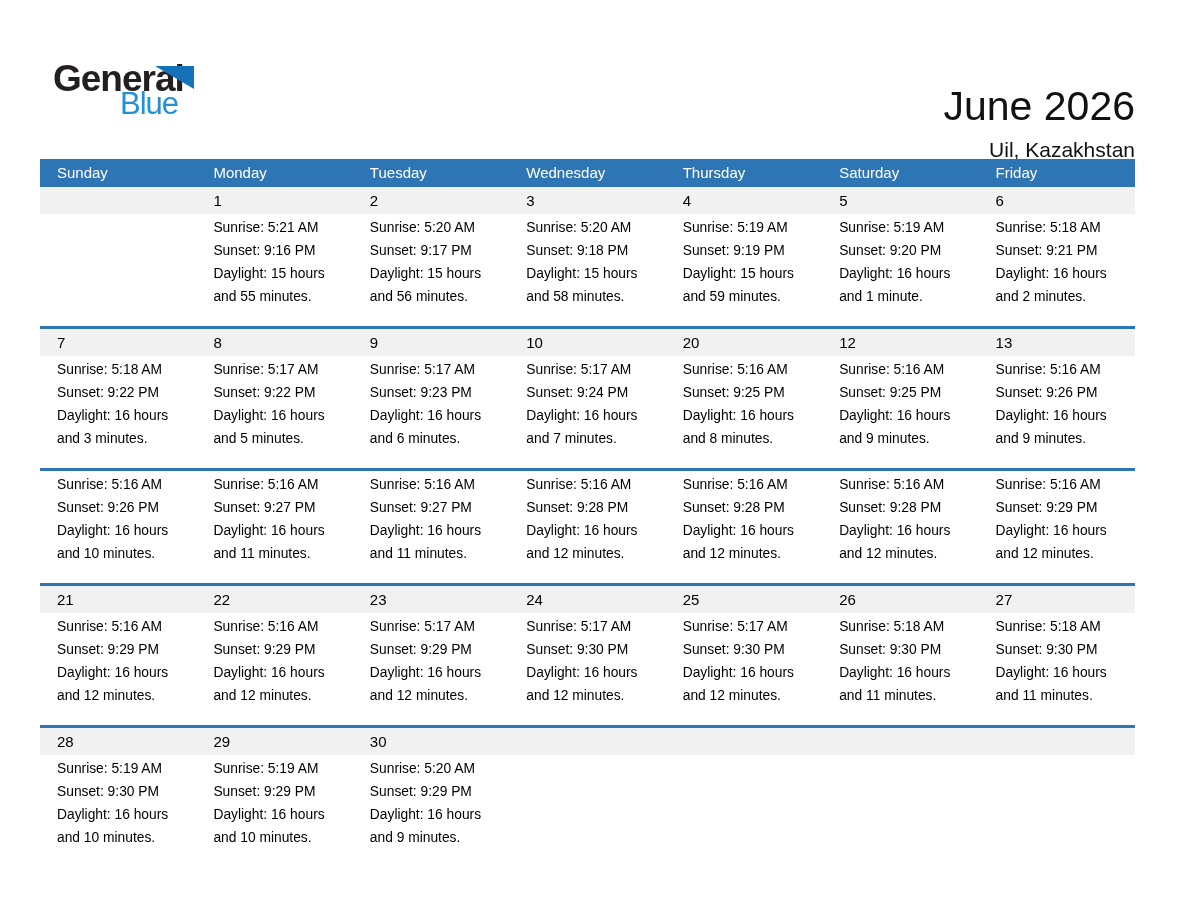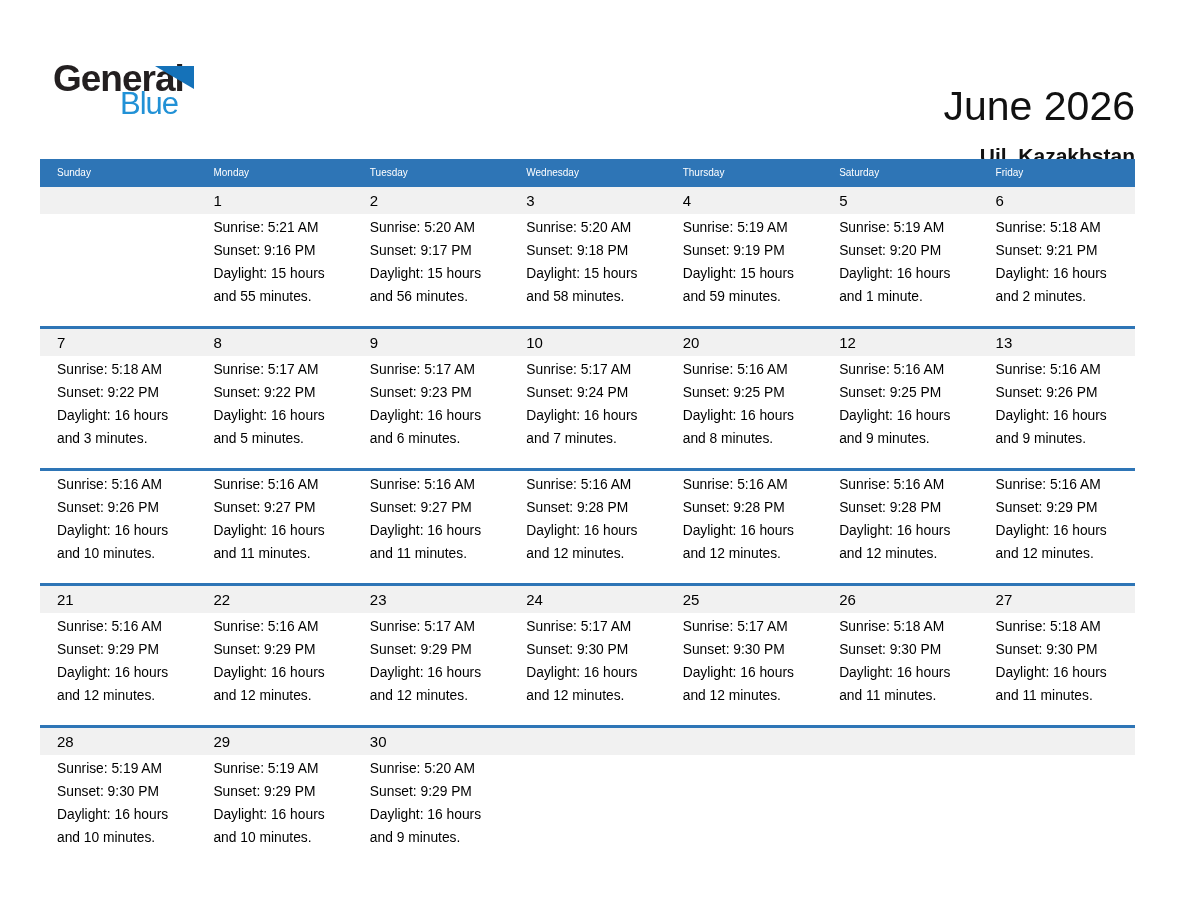--- a/index.html
+++ b/index.html
@@ -23,27 +23,27 @@
     letter-spacing:-1px;color:var(--logo-dark);line-height:1;}
   .logo-triangle{position:absolute;left:102px;top:6px;width:39px;height:23px;
     background:var(--logo-tri);
     clip-path:polygon(0 0,100% 0,100% 100%);}
   .logo-blue{position:absolute;left:67px;top:28px;font-size:31px;font-weight:400;
     letter-spacing:-1px;color:var(--logo-blue);line-height:1;}
 
   
   .title-block{position:absolute;right:53px;top:56px;text-align:right;}
   .month-title{font-size:41px;font-weight:400;color:#111;line-height:1.1;margin-top:28px;}
-  .location{font-size:21px;font-weight:700;color:#111;margin-top:15px;}
+  .location{font-size:21px;font-weight:400;color:#111;margin-top:9px;}
 
   
   .calendar{position:absolute;left:40px;top:159px;width:1095px;}
   .cal-header{display:grid;grid-template-columns:repeat(7,1fr);
     background:var(--accent);height:28px;}
-  .cal-header .hcell{color:#fff;font-size:10px;line-height:28px;padding-left:17px;
+  .cal-header .hcell{color:#fff;font-size:15px;line-height:28px;padding-left:17px;
     white-space:nowrap;overflow:hidden;}
 
   .week{border-top:3px solid var(--accent);}
   .week:first-of-type{border-top:none;}
   .num-row{display:grid;grid-template-columns:repeat(7,1fr);
     background:var(--strip);height:27px;}
   .num-cell{font-size:15px;line-height:27px;padding-left:17px;}
   .body-row{display:grid;grid-template-columns:repeat(7,1fr);height:112px;}
   .body-cell{padding:2px 6px 0 17px;}
   .body-cell .line{font-size:13.8px;line-height:23px;white-space:nowrap;}

